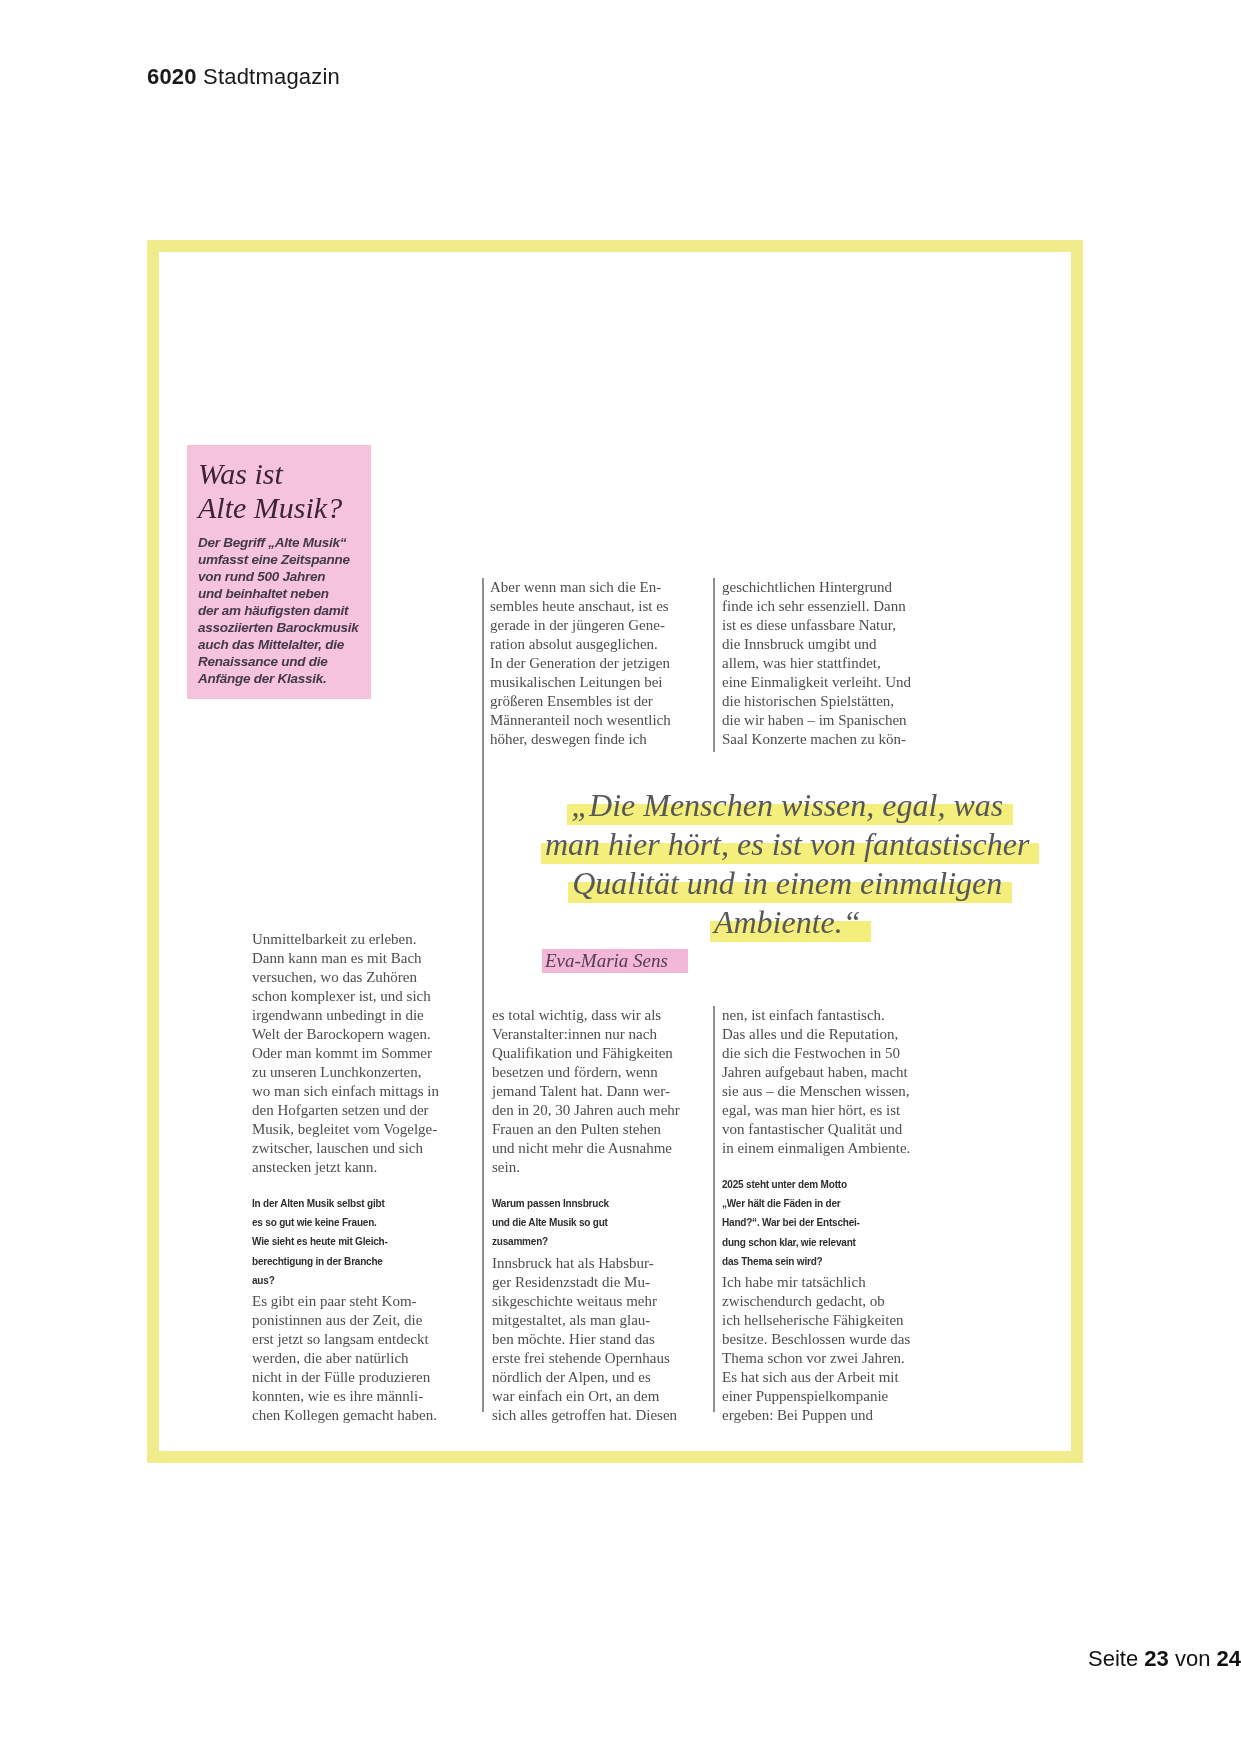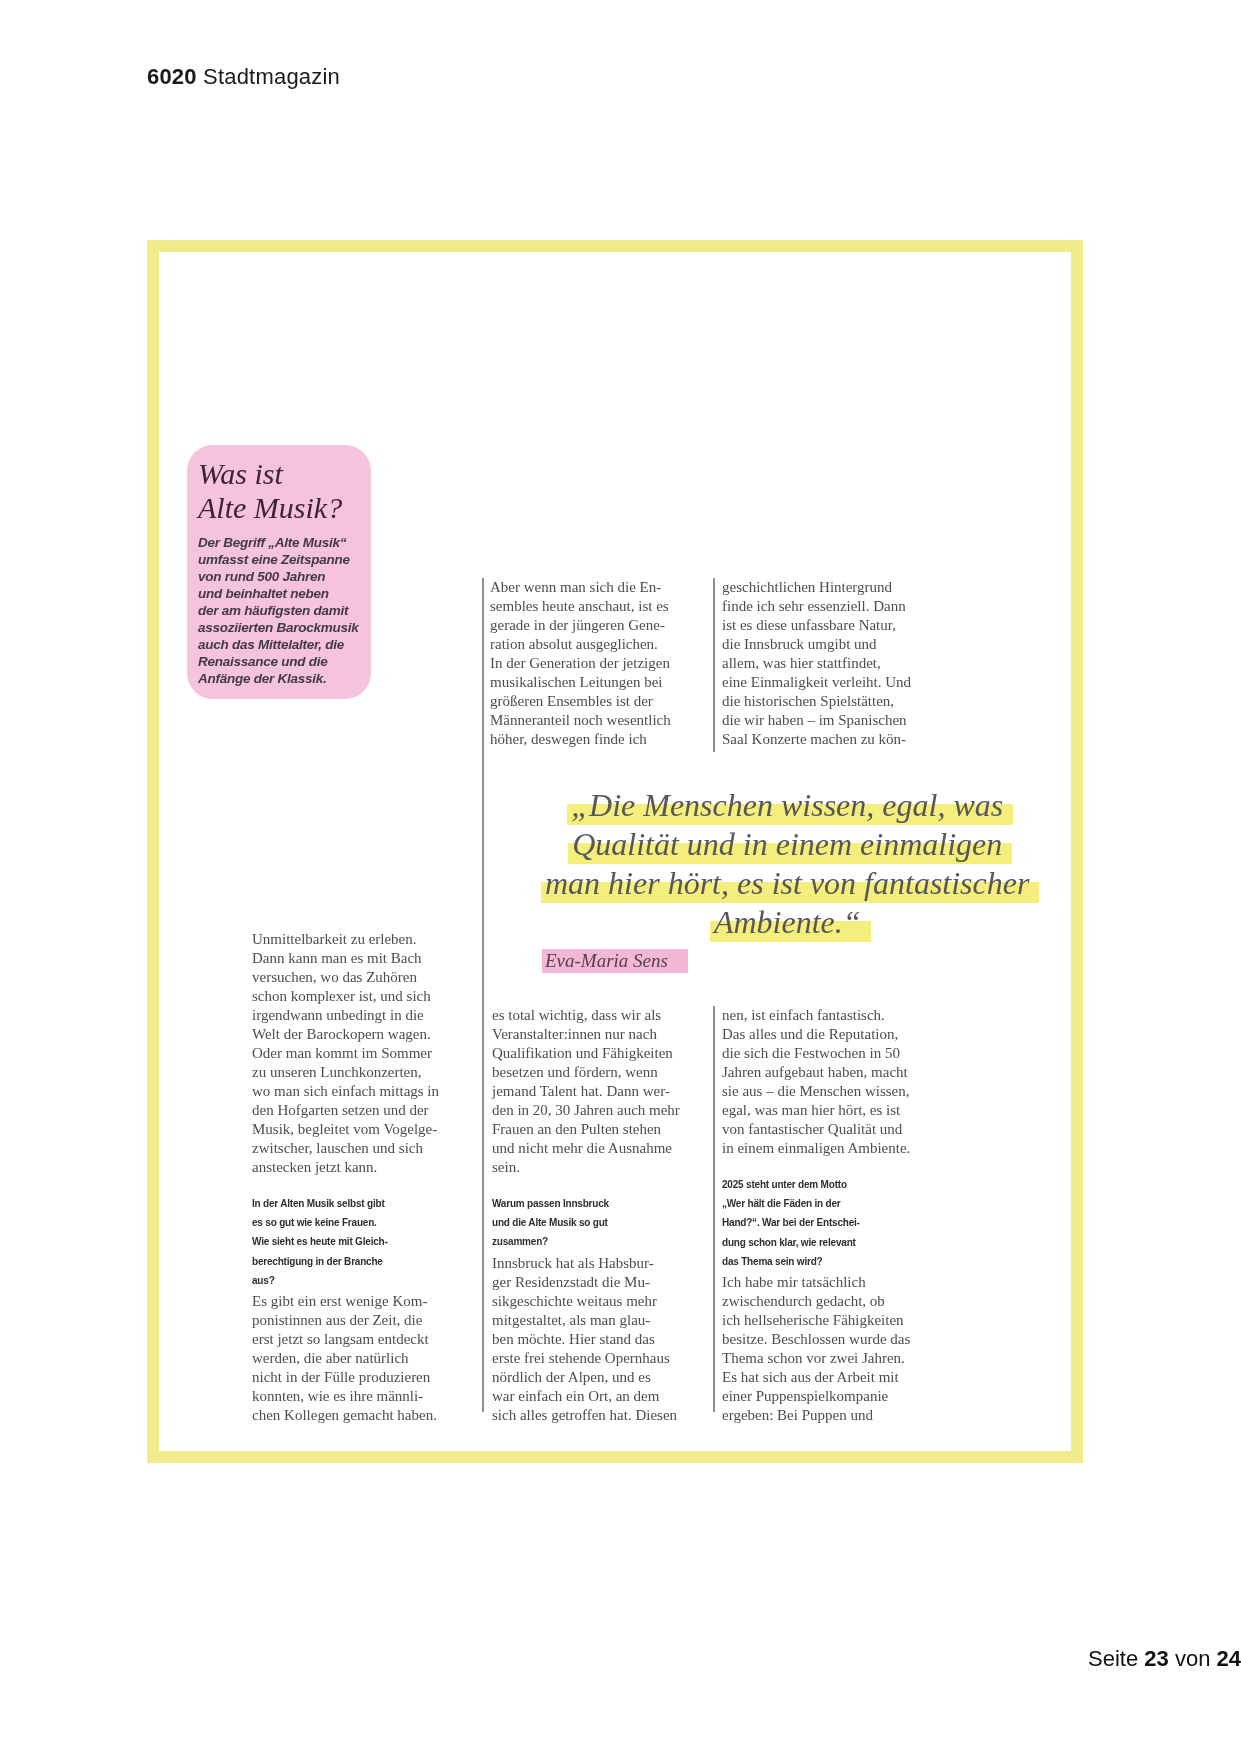--- a/index.html
+++ b/index.html
@@ -12,21 +12,21 @@
   
   .masthead { left:147px; top:64px; font-size:22px; color:#1a1a1a; letter-spacing:.2px; }
   .masthead .num { font-weight:bold; }
 
   
   .frame { left:147px; top:240px; width:936px; height:1223px;
            border:12px solid var(--frame_yellow); box-sizing:border-box; }
 
   
   .infobox { left:187px; top:445px; min-width:184px; background:var(--infobox_pink);
-             padding:12px 12px 12px 11px; box-sizing:border-box;border-radius:26px; }
+             padding:12px 12px 12px 11px; box-sizing:border-box; }
   .infobox-title .ln { font-family:"Liberation Serif", serif; font-style:italic;
              font-size:30px; line-height:34px; color:var(--title_plum); white-space:nowrap; }
   .infobox-body { margin-top:9px;font-style:italic; }
   .infobox-body .ln { font-weight:bold; font-size:13.5px; line-height:17px;
              letter-spacing:-0.25px; color:var(--infobox_text); white-space:nowrap; }
 
   
   .serif-lines .ln { font-family:"Liberation Serif", serif; font-size:15px;
              line-height:19px; color:var(--text_serif); white-space:nowrap; }
   .q-lines .ln { font-weight:bold; font-size:10px; line-height:19.2px;
@@ -113,22 +113,22 @@
       <div class="ln">allem, was hier stattfindet,</div>
       <div class="ln">eine Einmaligkeit verleiht. Und</div>
       <div class="ln">die historischen Spielstätten,</div>
       <div class="ln">die wir haben – im Spanischen</div>
       <div class="ln">Saal Konzerte machen zu kön-</div>
     </section>
 
   <section class="abs" id="quote">
     <div class="quote-lines">
         <div class="ln"><span class="hl">„Die Menschen wissen, egal, was</span></div>
+        <div class="ln"><span class="hl">man hier hört, es ist von fantastischer</span></div>
         <div class="ln"><span class="hl">Qualität und in einem einmaligen</span></div>
-        <div class="ln"><span class="hl">man hier hört, es ist von fantastischer</span></div>
         <div class="ln"><span class="hl">Ambiente.“</span></div>
       </div>
     <div class="attribution">
       <span class="pinkhl">Eva-Maria Sens</span>
     </div>
   </section>
 
   <section class="abs" id="col1">
     <div class="serif-lines">
         <div class="ln">Unmittelbarkeit zu erleben.</div>
@@ -146,21 +146,21 @@
         <div class="ln">anstecken jetzt kann.</div>
       </div>
     <div class="q-lines question">
         <div class="ln">In der Alten Musik selbst gibt</div>
         <div class="ln">es so gut wie keine Frauen.</div>
         <div class="ln">Wie sieht es heute mit Gleich-</div>
         <div class="ln">berechtigung in der Branche</div>
         <div class="ln">aus?</div>
       </div>
     <div class="serif-lines para2">
-        <div class="ln">Es gibt ein erst wenige Kom-</div>
+        <div class="ln">Es gibt ein paar steht Kom-</div>
         <div class="ln">ponistinnen aus der Zeit, die</div>
         <div class="ln">erst jetzt so langsam entdeckt</div>
         <div class="ln">werden, die aber natürlich</div>
         <div class="ln">nicht in der Fülle produzieren</div>
         <div class="ln">konnten, wie es ihre männli-</div>
         <div class="ln">chen Kollegen gemacht haben.</div>
       </div>
   </section>
 
   <section class="abs" id="col2">

